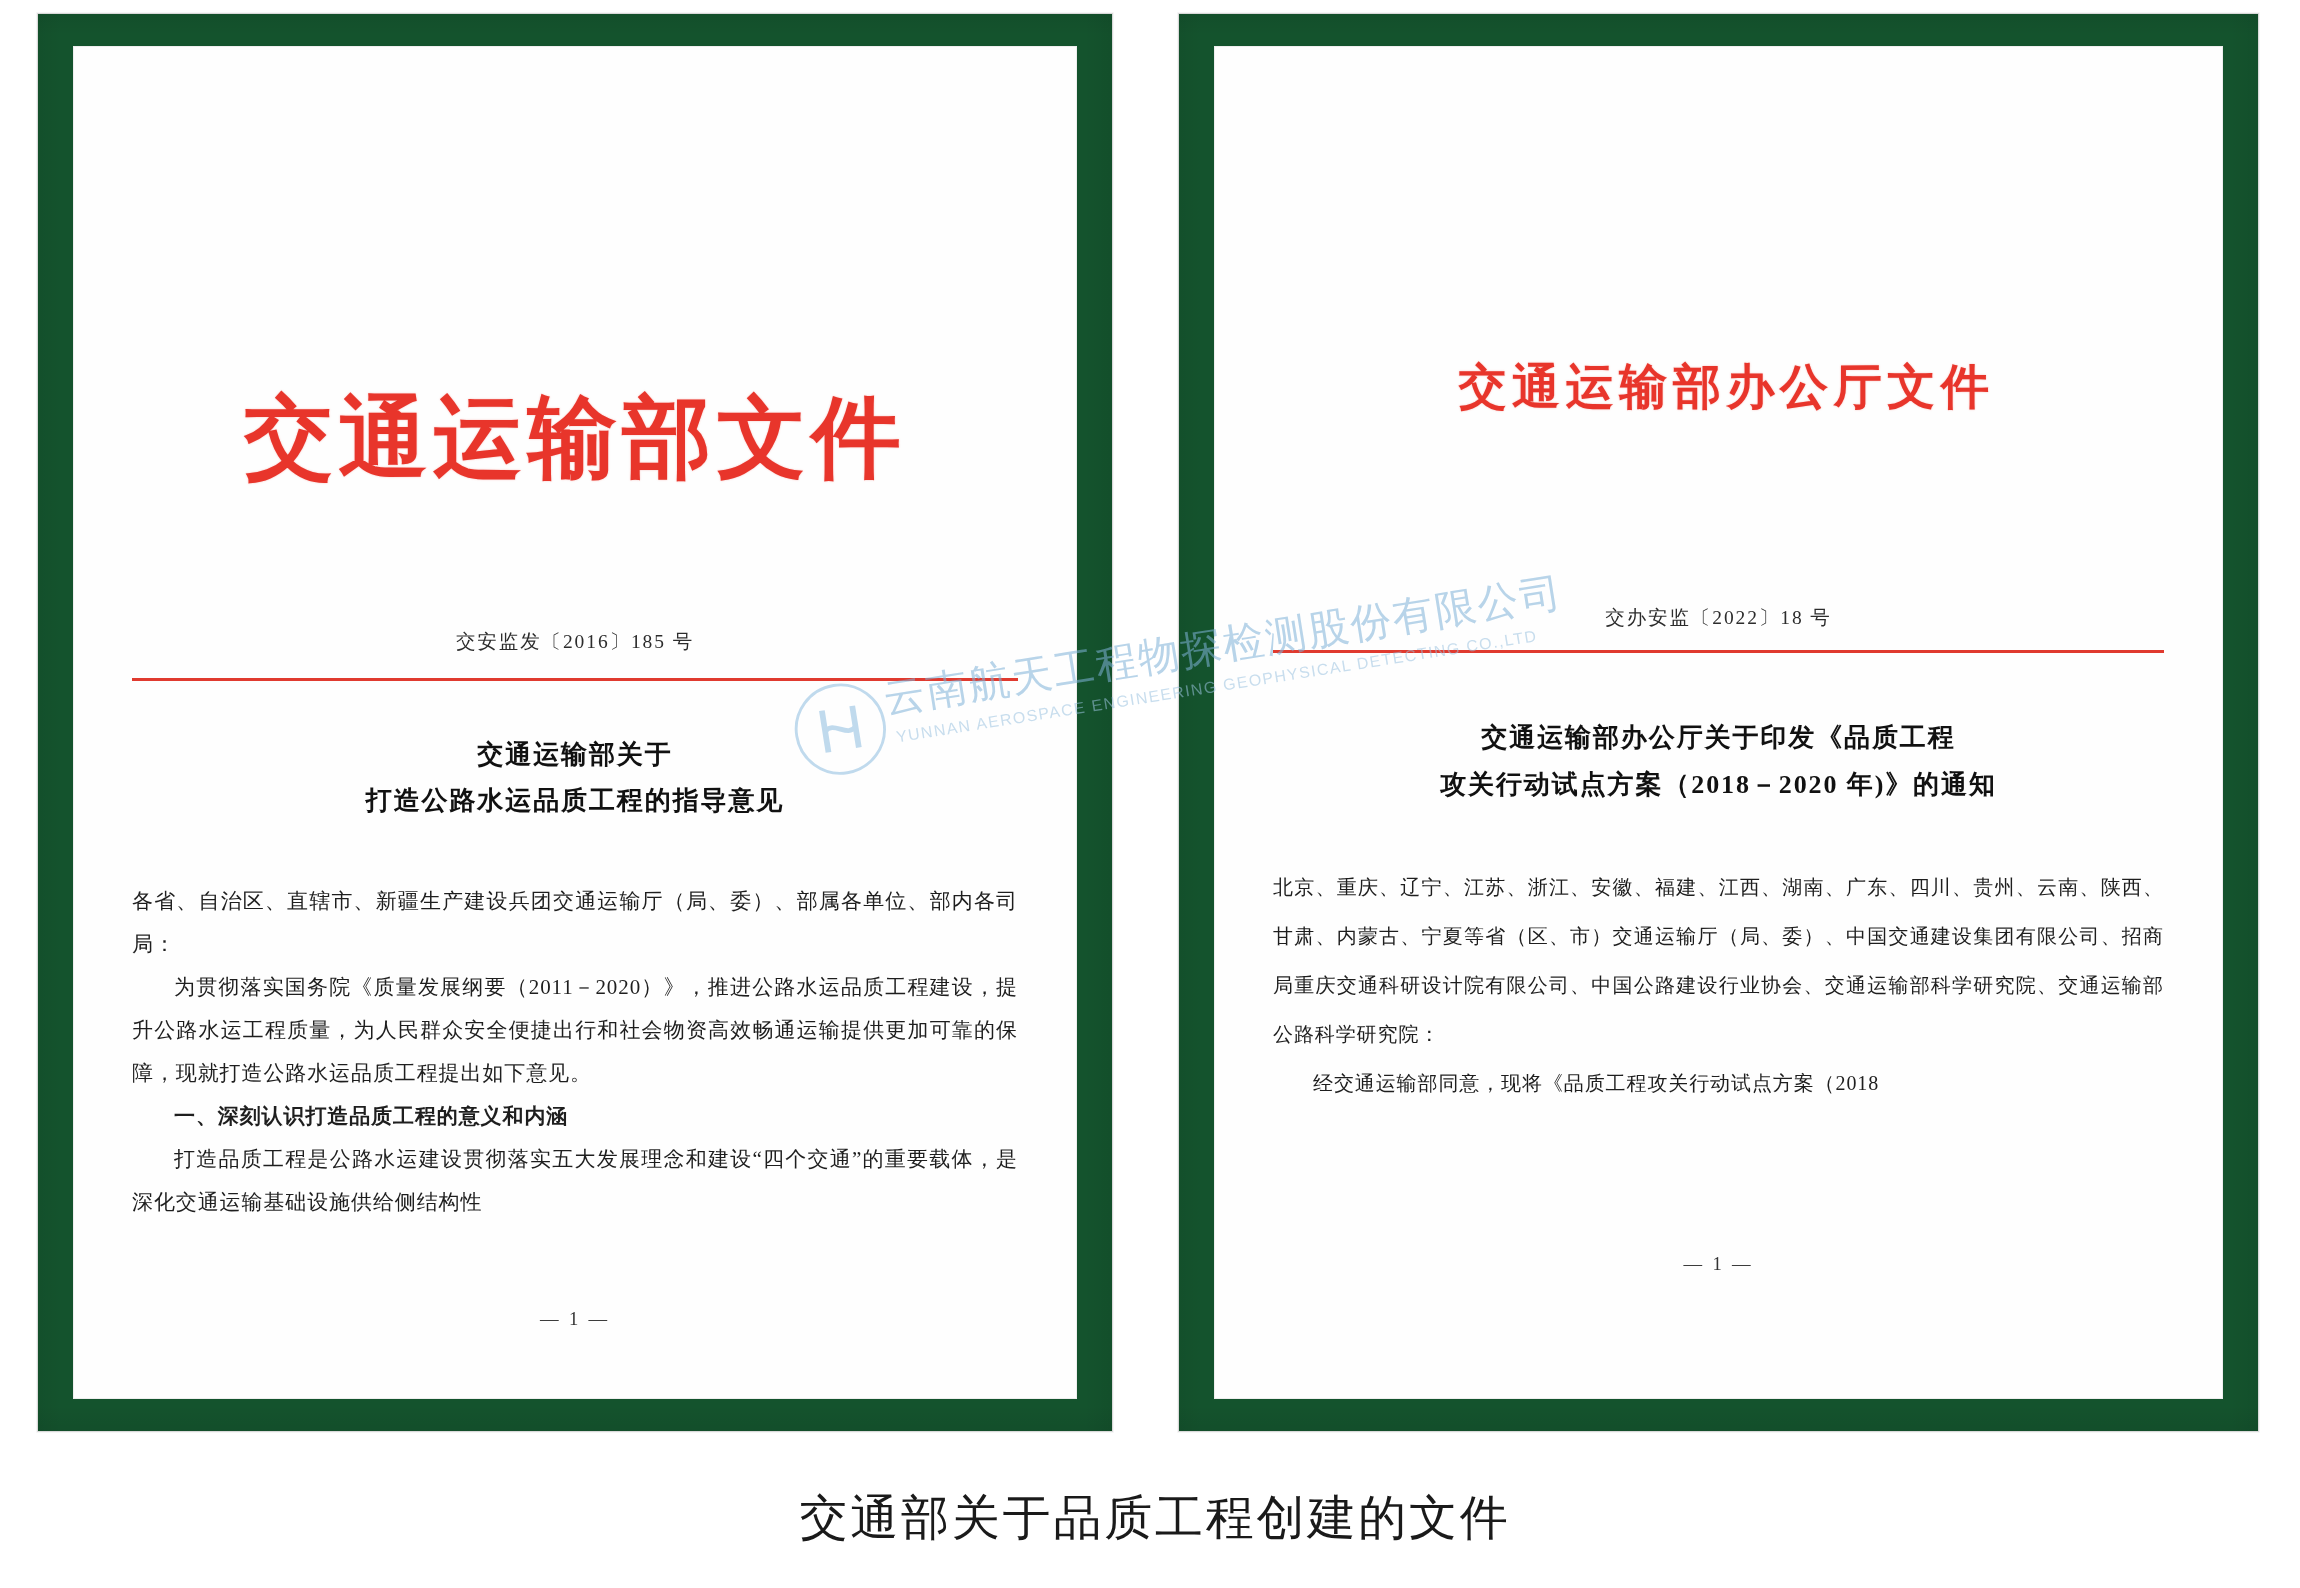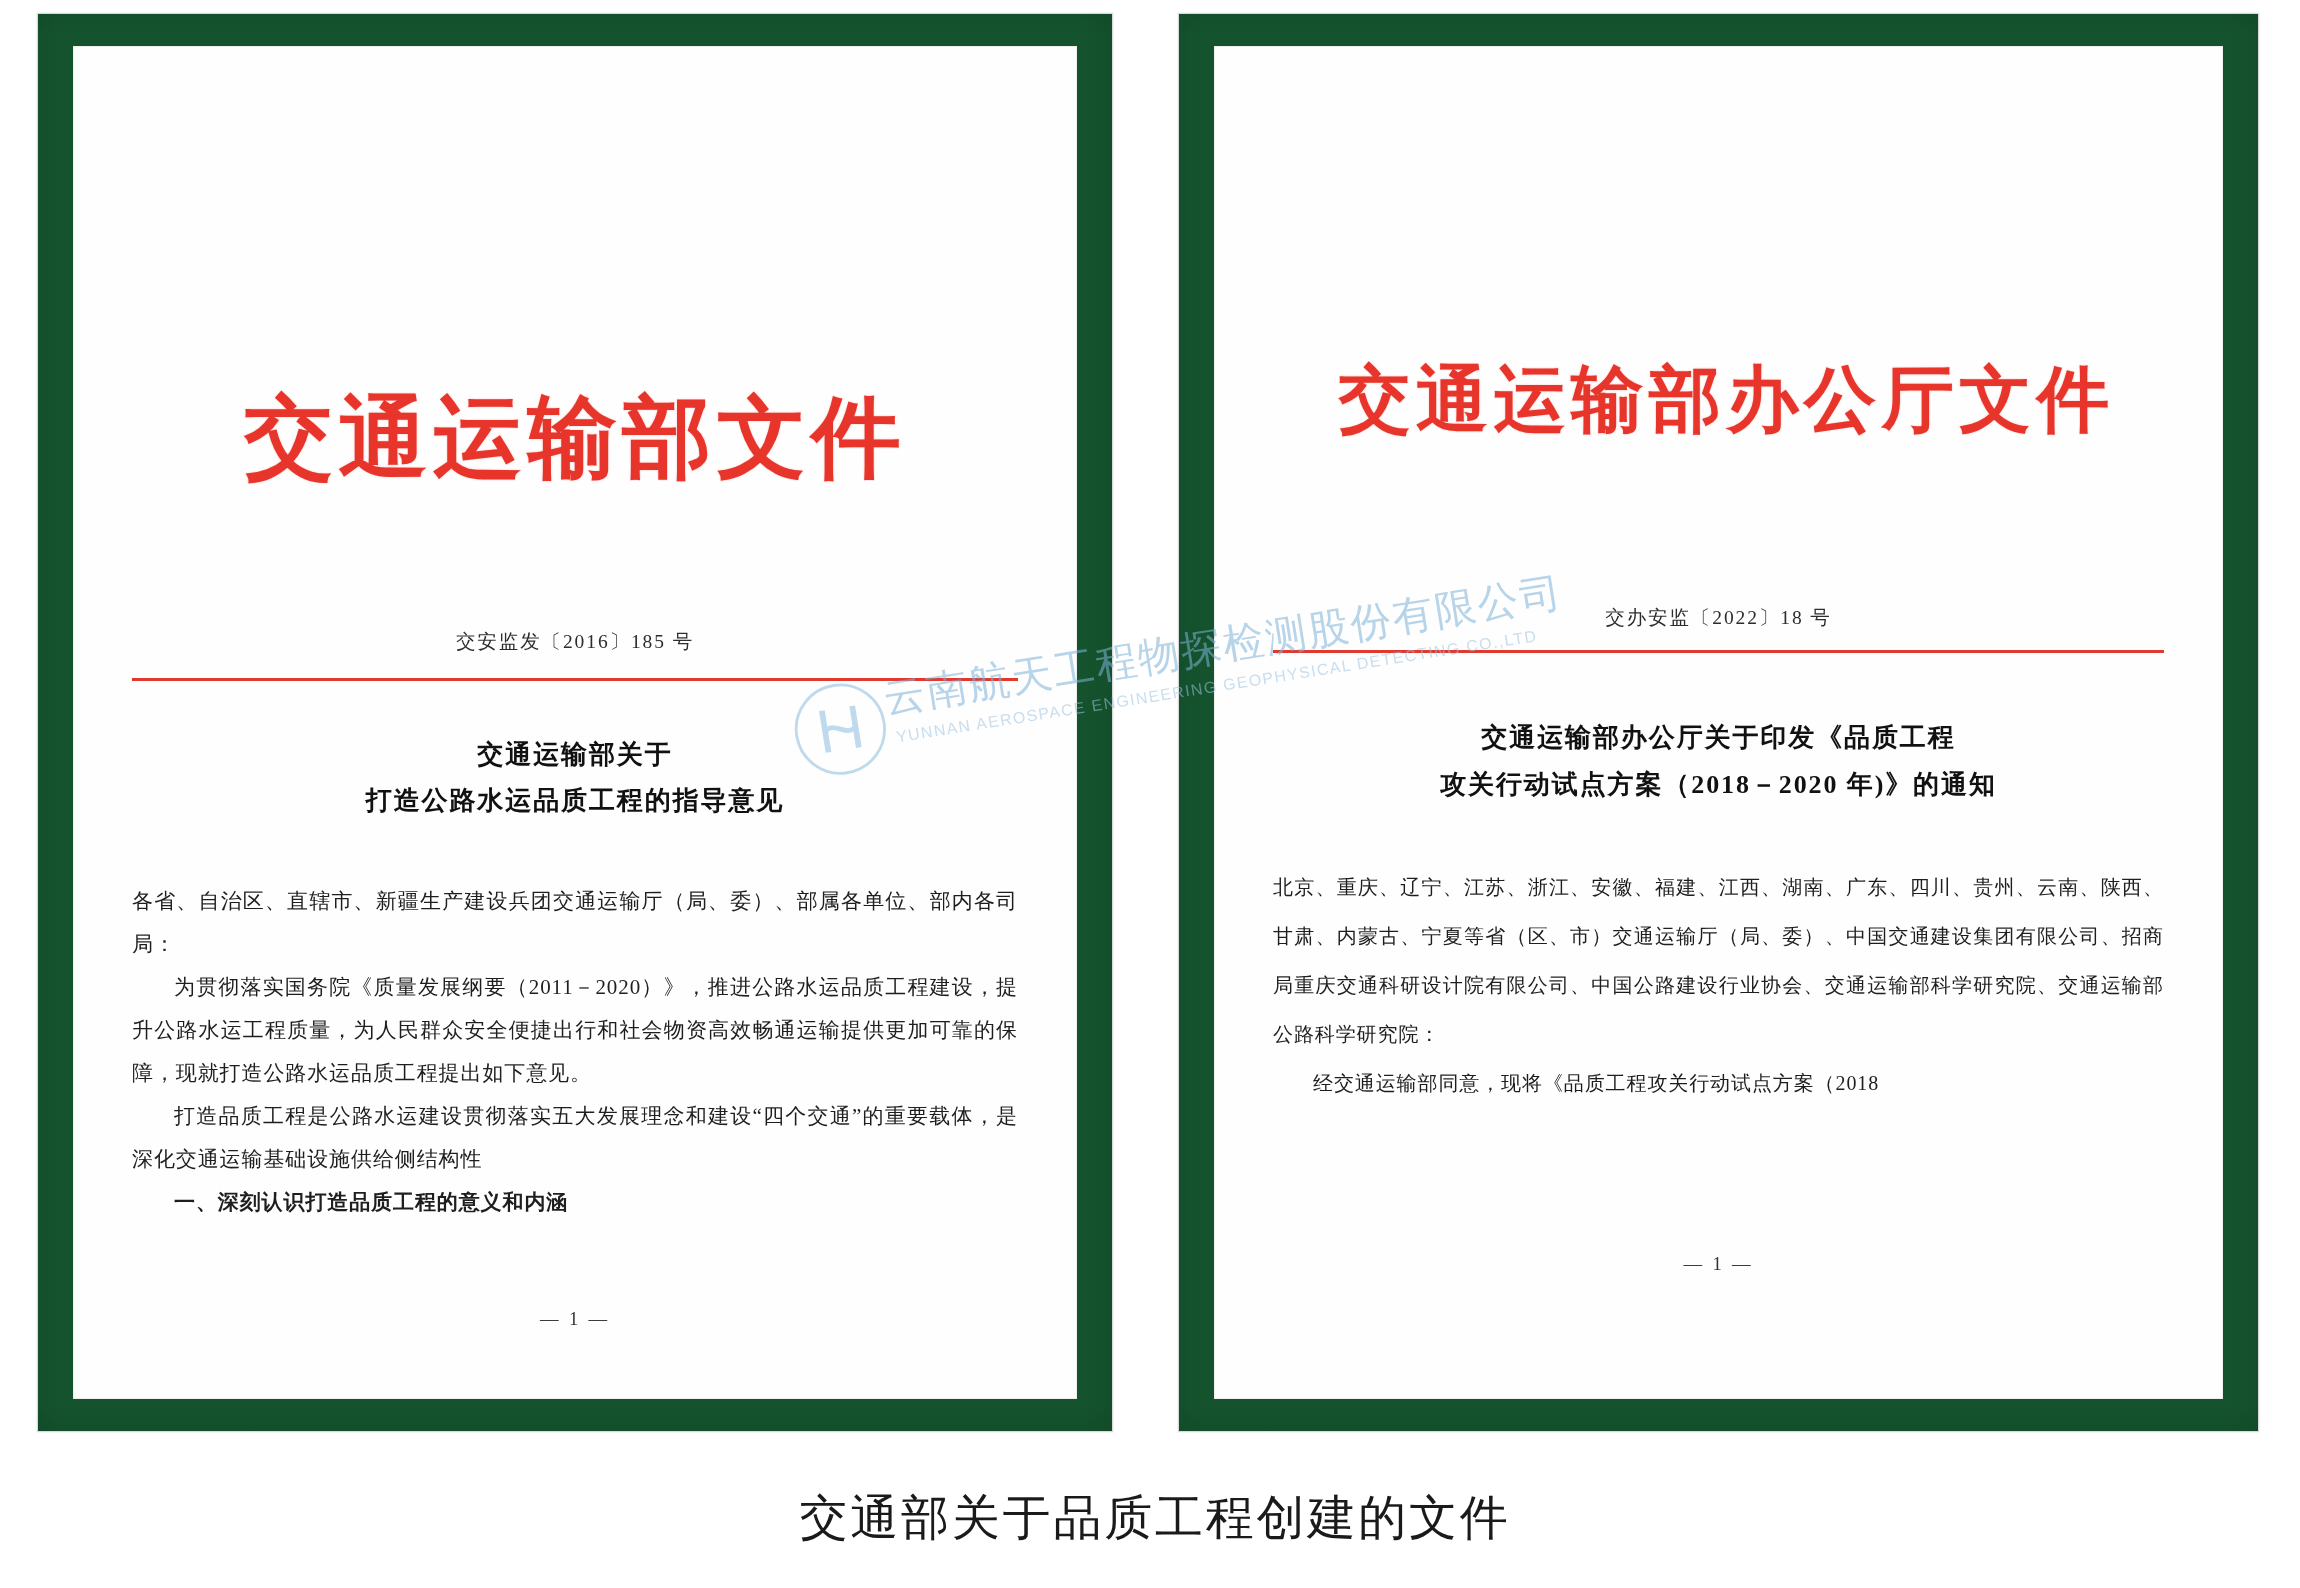--- a/index.html
+++ b/index.html
@@ -88,21 +88,21 @@
     position: absolute;
     left: 0; right: 0;
     top: 343px;
     font-size: 89px;
     line-height: 1.1;
   }
   .masthead-right {
     position: absolute;
     left: 16px; right: 0;
     top: 314px;
-    font-size: 72px;
+    font-size: 48px;
     line-height: 1.1;
   }
 
   .doc-number {
     position: absolute;
     left: 0; right: 0;
     text-align: center;
     color: #2c2c2c;
     font-size: 19.5px;
     letter-spacing: 1.9px;
@@ -255,22 +255,22 @@
         <div class="red-rule red-rule-left"></div>
 
         <div class="doc-title doc-title-left">
           <div>交通运输部关于</div>
           <div>打造公路水运品质工程的指导意见</div>
         </div>
 
         <div class="body-text body-left">
           <p class="para">各省、自治区、直辖市、新疆生产建设兵团交通运输厅（局、委）、部属各单位、部内各司局：</p>
           <p class="para indent">为贯彻落实国务院《质量发展纲要（2011－2020）》，推进公路水运品质工程建设，提升公路水运工程质量，为人民群众安全便捷出行和社会物资高效畅通运输提供更加可靠的保障，现就打造公路水运品质工程提出如下意见。</p>
+          <p class="para heading-inline">一、深刻认识打造品质工程的意义和内涵</p>
           <p class="para indent">打造品质工程是公路水运建设贯彻落实五大发展理念和建设“四个交通”的重要载体，是深化交通运输基础设施供给侧结构性</p>
-          <p class="para heading-inline">一、深刻认识打造品质工程的意义和内涵</p>
         </div>
 
         <div class="page-number page-number-left">— 1 —</div>
 
       </div>
     </div>
 
     <div class="sheet sheet-right">
       <div class="page-inner">
 

